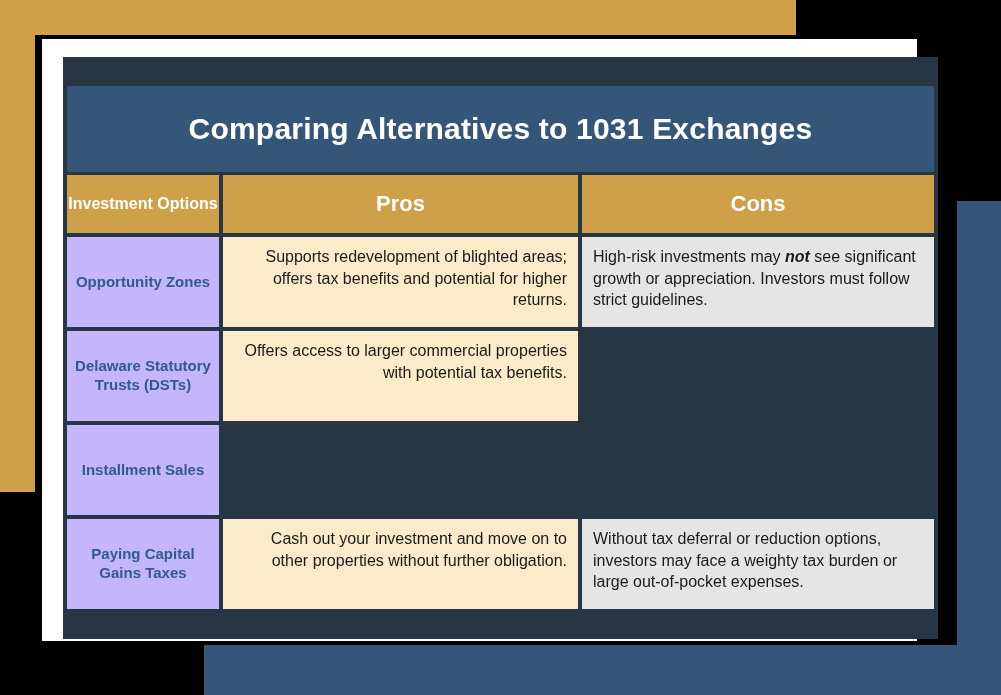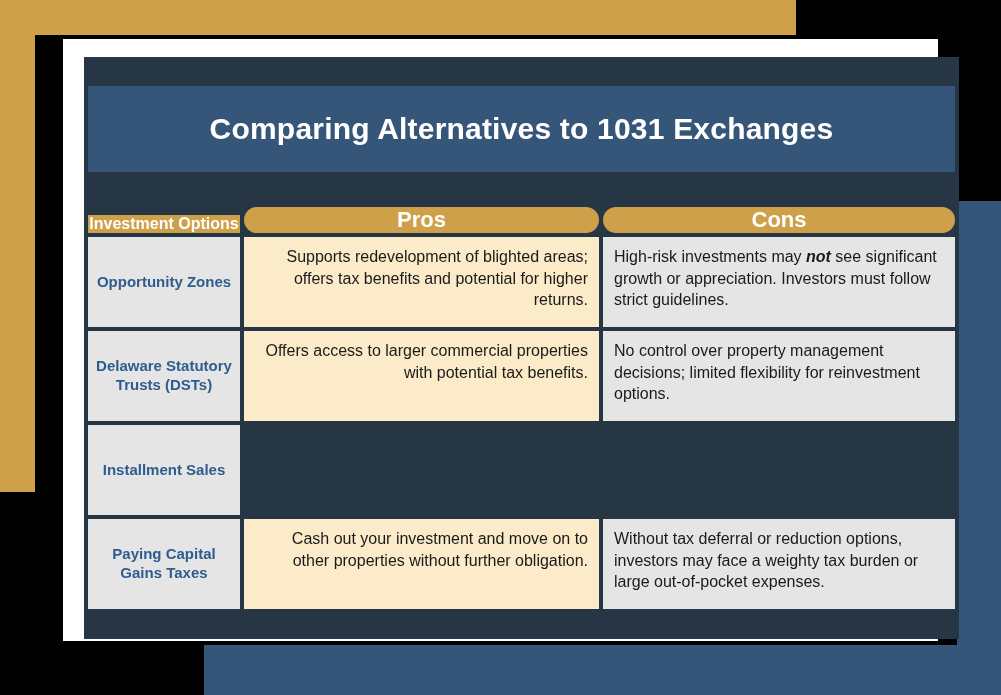--- a/index.html
+++ b/index.html
@@ -52,21 +52,20 @@
 
   
   .card {
     position: absolute;
     left: 42px;
     top: 39px;
     width: 875px;
     height: 602px;
     background: #ffffff;
     box-sizing: border-box;
-    margin-left: 21px;
   }
 
   
   .table-frame {
     position: absolute;
     left: 63px;
     top: 57px;
     width: 875px;
     height: 582px;
     background: #263645;
@@ -103,21 +102,21 @@
     width: 867px;
     height: 434px;
     display: flex;
     flex-direction: column;
     gap: 4px;
   }
   .row {
     display: flex;
     gap: 4px;
   }
-  .row.header-row { height: 58px; align-items: flex-end; }
+  .row.header-row { height: 58px; }
   .row.body-row   { flex: 1 1 0; }
 
   .cell {
     box-sizing: border-box;
     overflow: hidden;
   }
   .col-option { width: 152px; flex: 0 0 152px; }
   .col-pros   { width: 355px; flex: 0 0 355px; }
   .col-cons   { flex: 1 1 auto; }
 
@@ -126,25 +125,25 @@
     background: #cda049;
     display: flex;
     align-items: center;
     justify-content: center;
     text-align: center;
     color: #ffffff;
     font-weight: bold;
   }
   .head-cell.opt  { font-size: 16px; line-height: 1.15; }
   .head-cell.pros,
-  .head-cell.cons { font-size: 22px; border-radius: 22px; }
+  .head-cell.cons { font-size: 22px; }
 
   
   .opt-cell {
-    background: #e5e5e5;
+    background: #c4b5fd;
     display: flex;
     align-items: center;
     justify-content: center;
     text-align: center;
     color: #2f5c8f;
     font-size: 15px;
     font-weight: bold;
     line-height: 1.25;
     padding: 4px 6px;
   }
@@ -192,21 +191,20 @@
 
       <div class="row body-row">
         <div class="cell col-option opt-cell">Opportunity Zones</div>
         <div class="cell col-pros pros-cell text-cell">Supports redevelopment of blighted areas; offers tax benefits and potential for higher returns.</div>
         <div class="cell col-cons cons-cell text-cell"><span>High-risk investments may </span><em>not</em><span> see significant growth or appreciation. Investors must follow strict guidelines.</span></div>
       </div>
 
       <div class="row body-row">
         <div class="cell col-option opt-cell">Delaware Statutory Trusts (DSTs)</div>
         <div class="cell col-pros pros-cell text-cell">Offers access to larger commercial properties with potential tax benefits.</div>
-        <div class="cell col-cons cons-cell text-cell">No control over property management decisions; limited flexibility for reinvestment options.</div>
       </div>
 
       <div class="row body-row">
         <div class="cell col-option opt-cell">Installment Sales</div>
       </div>
 
       <div class="row body-row">
         <div class="cell col-option opt-cell">Paying Capital Gains Taxes</div>
         <div class="cell col-pros pros-cell text-cell">Cash out your investment and move on to other properties without further obligation.</div>
         <div class="cell col-cons cons-cell text-cell">Without tax deferral or reduction options, investors may face a weighty tax burden or large out-of-pocket expenses.</div>

